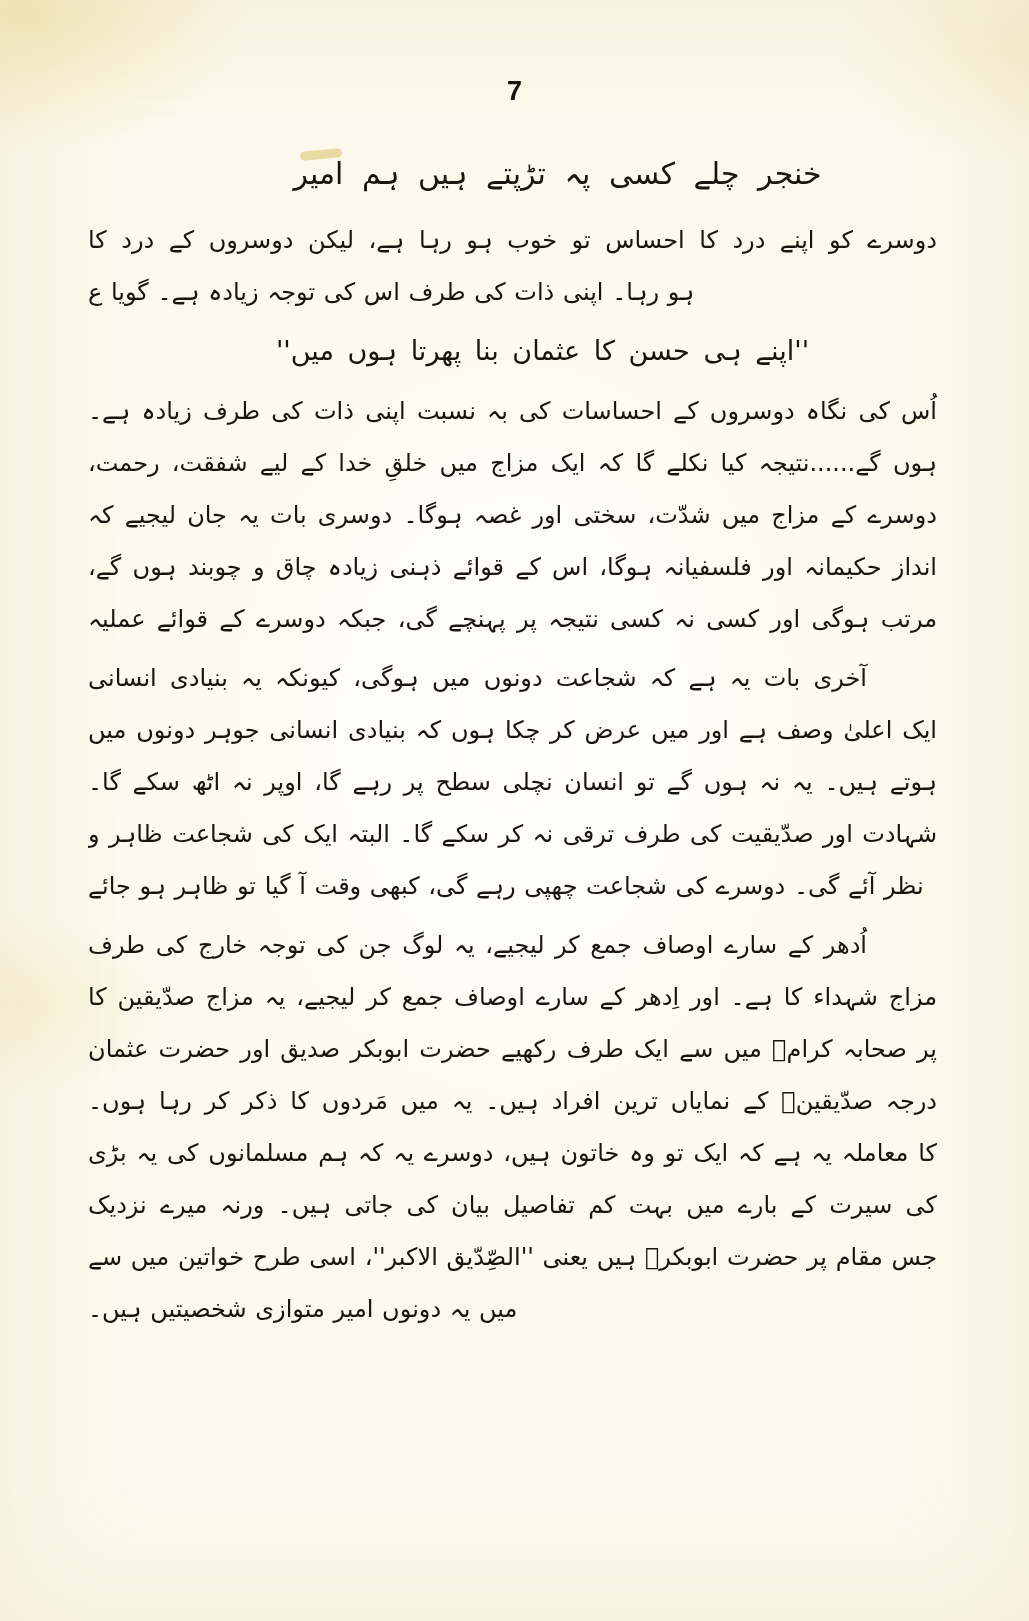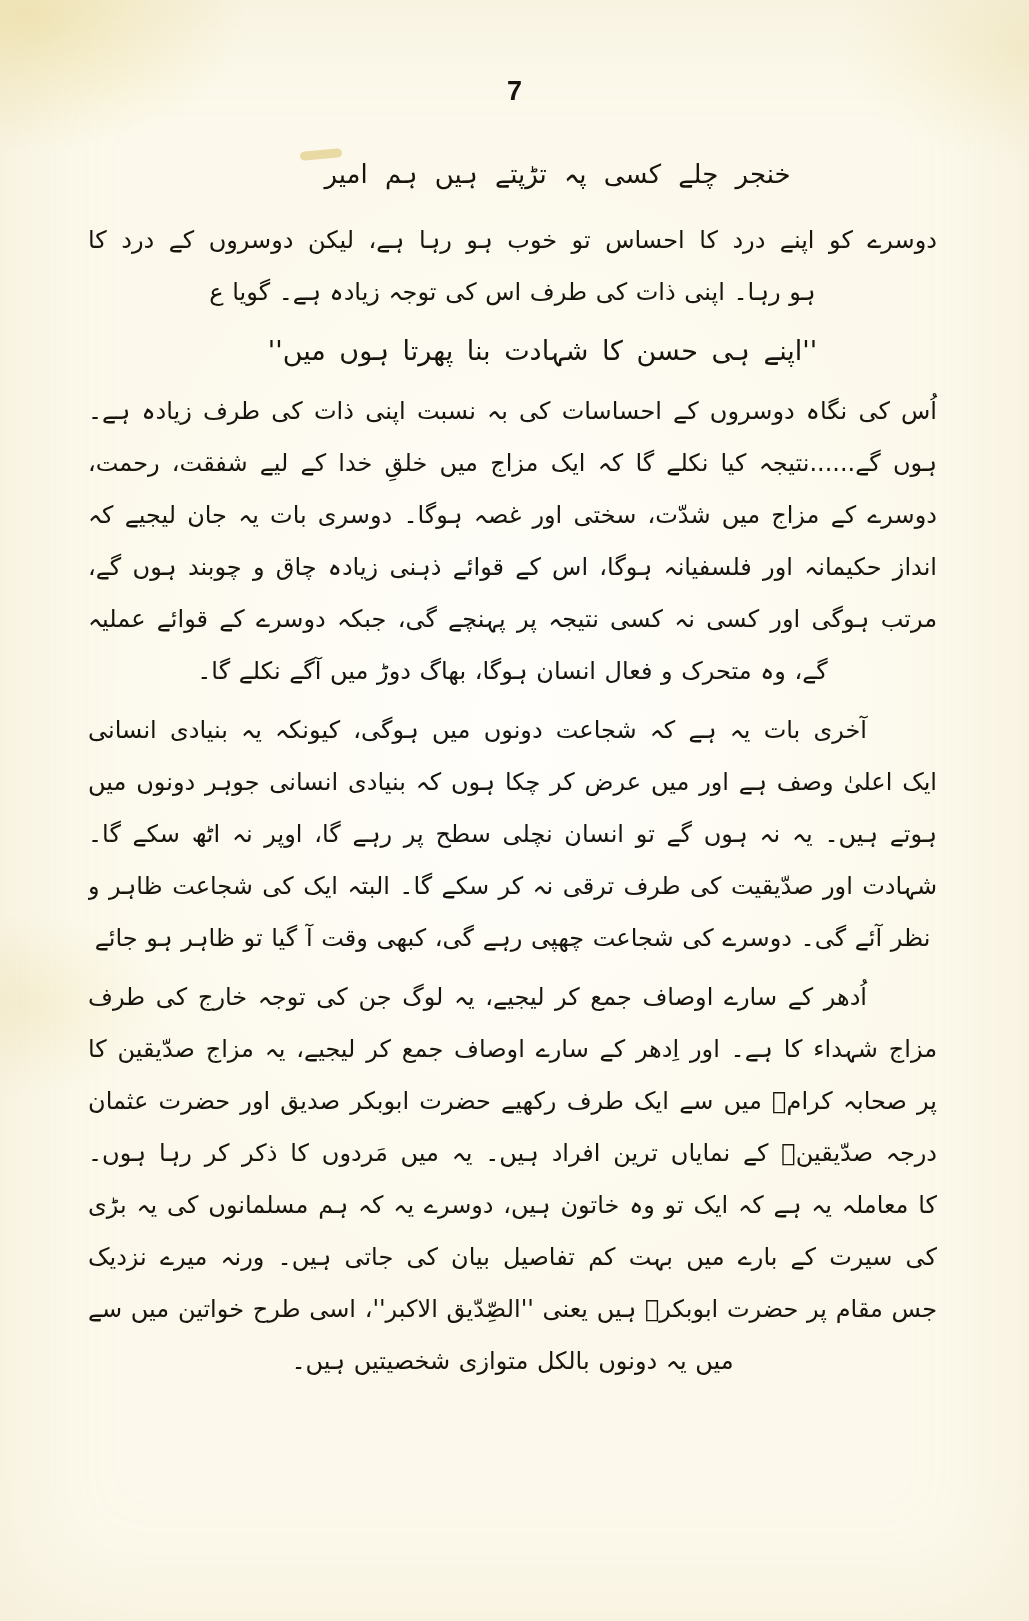--- a/index.html
+++ b/index.html
@@ -31,69 +31,68 @@
   }
   .content{
     position:absolute;top:146px;left:88px;right:92px;
     direction:rtl;
     font-size:24px;
     word-spacing:1px;
   }
   .line{
     height:52px;line-height:52px;
     overflow:hidden;
-    text-align:center;
+    text-align:left;
     white-space:normal;
   }
   .line.j{ text-align:justify; text-align-last:justify; }
   .line.c{ text-align:center; }
   .block{margin:0;}
   .couplet{margin-bottom:12px; transform:translateX(45px);}
-  .couplet .line{height:56px;line-height:56px;font-size:26px;word-spacing:9px;}
+  .couplet .line{height:56px;line-height:56px;font-size:30px;word-spacing:9px;}
   .verse{margin:2px 0 8px; transform:translateX(30px);}
   .verse .line{font-size:27px;word-spacing:5px;}
   .para{margin-bottom:7px;}
   .para.indent .line:first-child{text-indent:70px;}
 </style>
 </head>
 <body>
 
 <div class="page">
   <div class="stain"></div>
   <div class="pageno">7</div>
   <div class="content" id="content">
       <div class="block couplet">
         <div class="line c">خنجر چلے کسی پہ تڑپتے ہیں ہم امیر</div>
       </div>
       <div class="block para">
         <div class="line j">دوسرے کو اپنے درد کا احساس تو خوب ہو رہا ہے، لیکن دوسروں کے درد کا احساس نہیں</div>
         <div class="line">ہو رہا۔ اپنی ذات کی طرف اس کی توجہ زیادہ ہے۔ گویا ع</div>
       </div>
       <div class="block verse">
-        <div class="line c">''اپنے ہی حسن کا شہادت بنا پھرتا ہوں میں''</div>
+        <div class="line c">''اپنے ہی حسن کا عثمان بنا پھرتا ہوں میں''</div>
       </div>
       <div class="block para">
         <div class="line j">اُس کی نگاہ دوسروں کے احساسات کی بہ نسبت اپنی ذات کی طرف زیادہ ہے۔ حساس دونوں</div>
         <div class="line j">ہوں گے......نتیجہ کیا نکلے گا کہ ایک مزاج میں خلقِ خدا کے لیے شفقت، رحمت، رأفت ہوگی، جبکہ</div>
         <div class="line j">دوسرے کے مزاج میں شدّت، سختی اور غصہ ہوگا۔ دوسری بات یہ جان لیجیے کہ ایک کے غور و فکر کا</div>
         <div class="line j">انداز حکیمانہ اور فلسفیانہ ہوگا، اس کے قوائے ذہنی زیادہ چاق و چوبند ہوں گے، لہذا اس کی سوچ</div>
         <div class="line j">مرتب ہوگی اور کسی نہ کسی نتیجہ پر پہنچے گی، جبکہ دوسرے کے قوائے عملیہ زیادہ چاق و چوبند ہوں</div>
-        <div class="line">گے، وہ متحرک و فعال انسان ہوگا، بھاگ دوڑ میں آگے نکلے گا۔</div>
       </div>
       <div class="block para indent">
         <div class="line j">آخری بات یہ ہے کہ شجاعت دونوں میں ہوگی، کیونکہ یہ بنیادی انسانی اوصاف میں سے</div>
         <div class="line j">ایک اعلیٰ وصف ہے اور میں عرض کر چکا ہوں کہ بنیادی انسانی جوہر دونوں میں مشترکہ طور پر</div>
         <div class="line j">ہوتے ہیں۔ یہ نہ ہوں گے تو انسان نچلی سطح پر رہے گا، اوپر نہ اٹھ سکے گا۔ یعنی صالحیت سے درجہ</div>
         <div class="line j">شہادت اور صدّیقیت کی طرف ترقی نہ کر سکے گا۔ البتہ ایک کی شجاعت ظاہر و باہر ہوگی، نمایاں</div>
         <div class="line">نظر آئے گی۔ دوسرے کی شجاعت چھپی رہے گی، کبھی وقت آ گیا تو ظاہر ہو جائے گی۔</div>
       </div>
       <div class="block para indent">
         <div class="line j">اُدھر کے سارے اوصاف جمع کر لیجیے، یہ لوگ جن کی توجہ خارج کی طرف زیادہ ہے، ان کا</div>
         <div class="line j">مزاج شہداء کا ہے۔ اور اِدھر کے سارے اوصاف جمع کر لیجیے، یہ مزاج صدّیقین کا ہے۔ مختصر طور</div>
         <div class="line j">پر صحابہ کرامؓ میں سے ایک طرف رکھیے حضرت ابوبکر صدیق اور حضرت عثمان غنیؓ کو۔ یہ</div>
         <div class="line j">درجہ صدّیقینؓ کے نمایاں ترین افراد ہیں۔ یہ میں مَردوں کا ذکر کر رہا ہوں۔ حضرت خدیجہؓ</div>
         <div class="line j">کا معاملہ یہ ہے کہ ایک تو وہ خاتون ہیں، دوسرے یہ کہ ہم مسلمانوں کی یہ بڑی کوتاہی ہے کہ ان</div>
         <div class="line j">کی سیرت کے بارے میں بہت کم تفاصیل بیان کی جاتی ہیں۔ ورنہ میرے نزدیک مَردوں میں</div>
         <div class="line j">جس مقام پر حضرت ابوبکرؓ ہیں یعنی ''الصِّدّیق الاکبر''، اسی طرح خواتین میں سے حضرت</div>
-        <div class="line">میں یہ دونوں بالکل متوازی شخصیتیں ہیں۔</div>
+        <div class="line">میں یہ دونوں امیر متوازی شخصیتیں ہیں۔</div>
       </div>
     </div>
 </div>
 
 </body></html>

